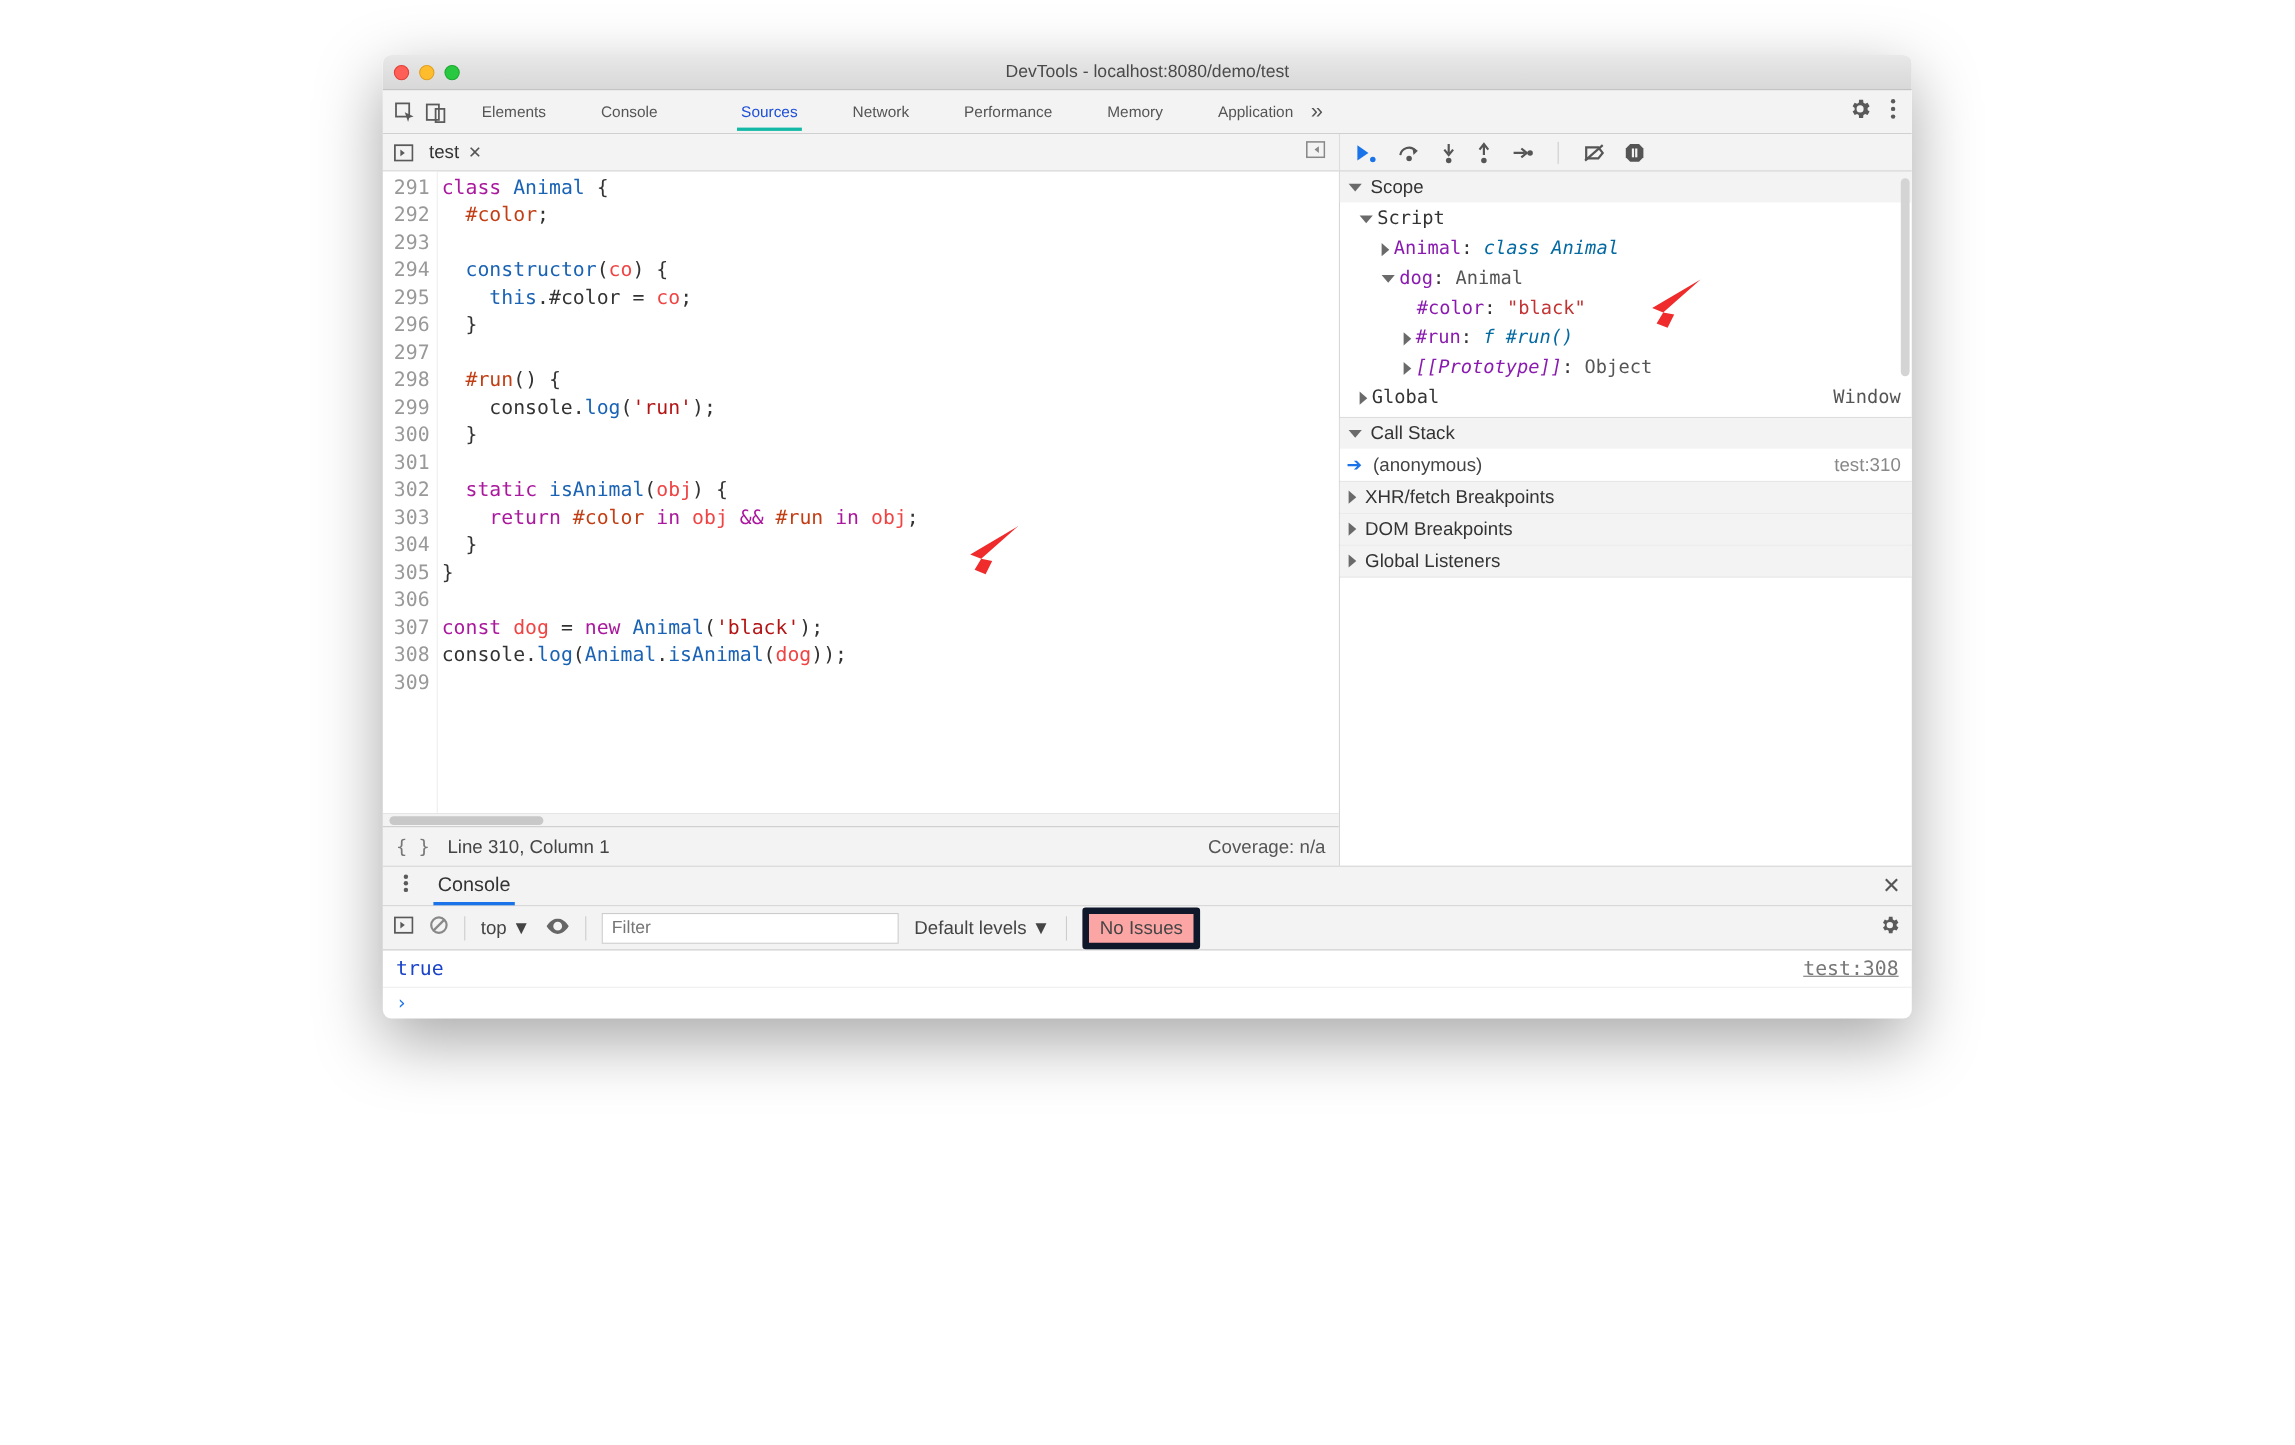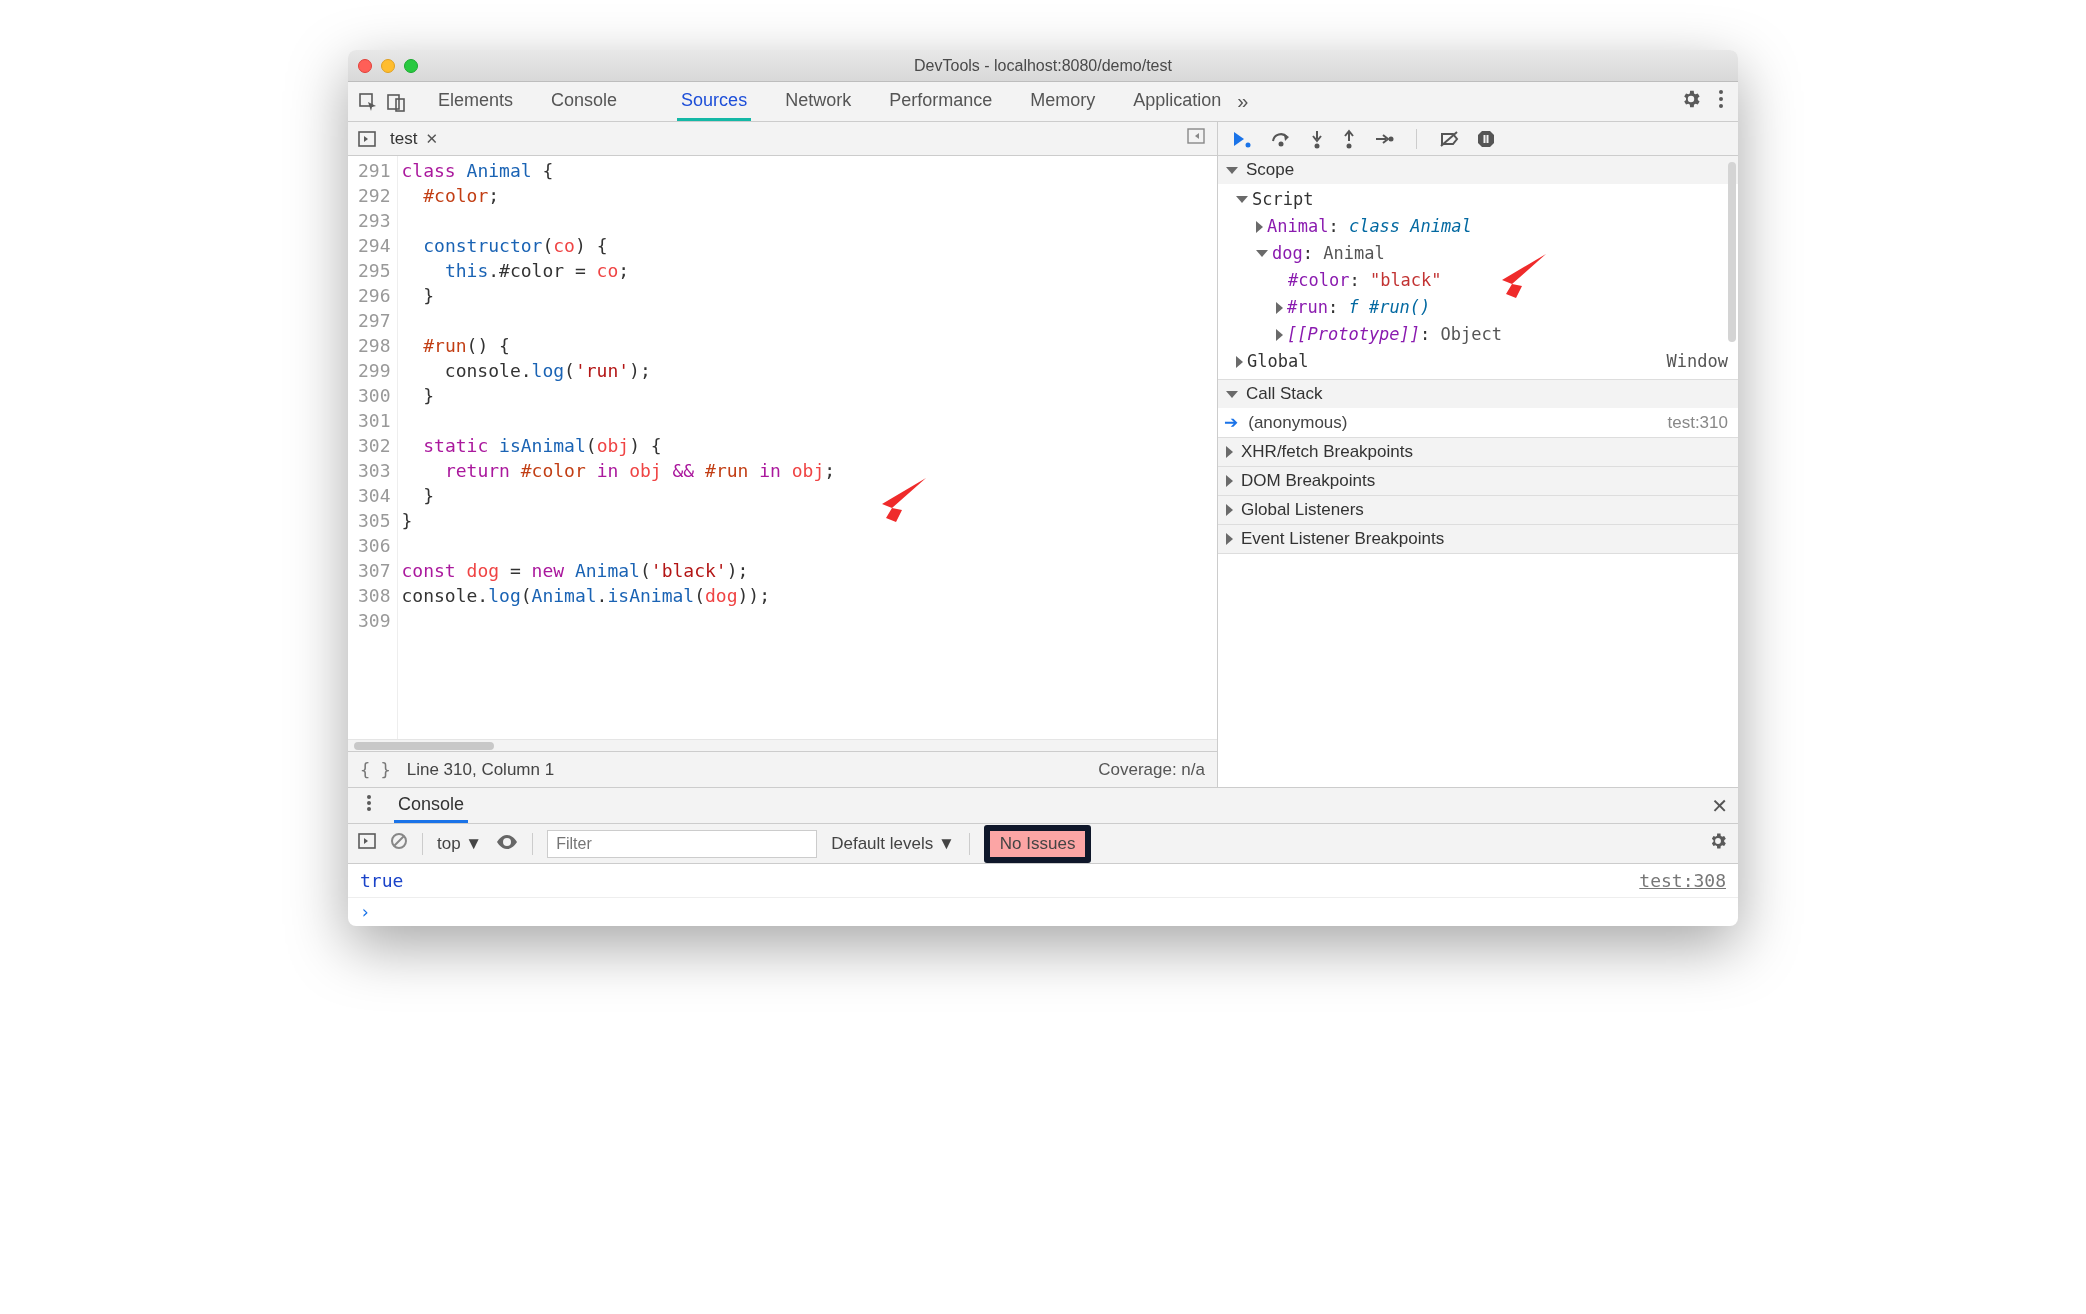--- a/index.html
+++ b/index.html
@@ -38,21 +38,21 @@
 
 .tabs-row {
   height: 40px;
   display:flex;
   align-items:center;
   border-bottom:1px solid #ccc;
   background:#f3f3f3;
   padding:0 6px;
 }
 .tabs-row .iconbtn { width:28px; height:28px; display:flex; align-items:center; justify-content:center; color:#5a5a5a; cursor:pointer; }
-.tabs { display:flex; gap:30px; margin-left:24px; font-size:18px; color:#555; }
+.tabs { display:flex; gap:42px; margin-left:24px; font-size:14px; color:#555; }
 .tab { padding:8px 4px 7px; cursor:pointer; }
 .tab.active { color:#1d4ed8; border-bottom:3px solid #14b8a6;margin-left:26px; }
 .spacer { flex:1; }
 .chevrons { font-size:20px; color:#555; padding:0 12px; cursor:pointer; }
 .gear, .kebab { color:#555; padding:0 8px; cursor:pointer; }
 
 
 .main { flex:1; display:flex; min-height:0; }
 .left { flex:1; display:flex; flex-direction:column; border-right:1px solid #ccc; min-width:0;}
 .right { width:520px; display:flex; flex-direction:column; min-width:0;}
@@ -389,26 +389,20 @@
           <span class="tri right"></span>
           <span>DOM Breakpoints</span>
         </div>
       </div>
     <div class="pane">
         <div class="pane-hdr">
           <span class="tri right"></span>
           <span>Global Listeners</span>
         </div>
       </div>
-    <div class="pane">
-        <div class="pane-hdr">
-          <span class="tri right"></span>
-          <span>Event Listener Breakpoints</span>
-        </div>
-      </div>
 
     <div class="right-scroll"></div>
   </div>
 </div>
 
 <div class="drawer">
   <div class="drawer-tabs">
     <div class="kebab">
       <svg width="6" height="18" viewBox="0 0 6 18" fill="#5a5a5a">
           <circle cx="3" cy="3" r="2"></circle>

